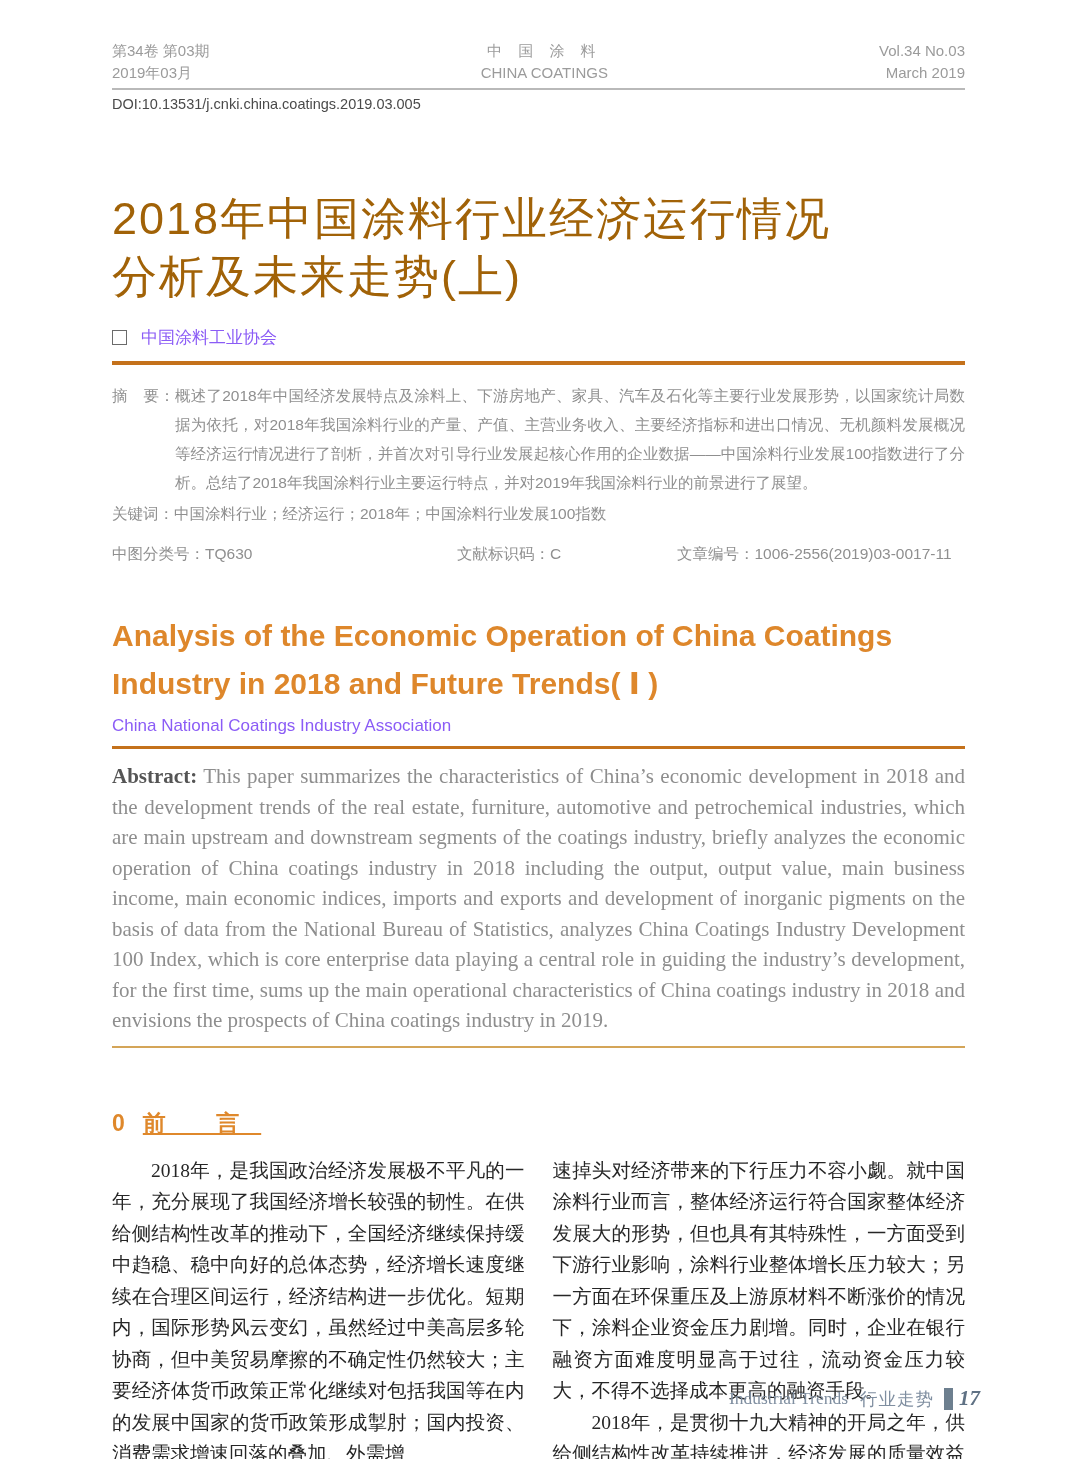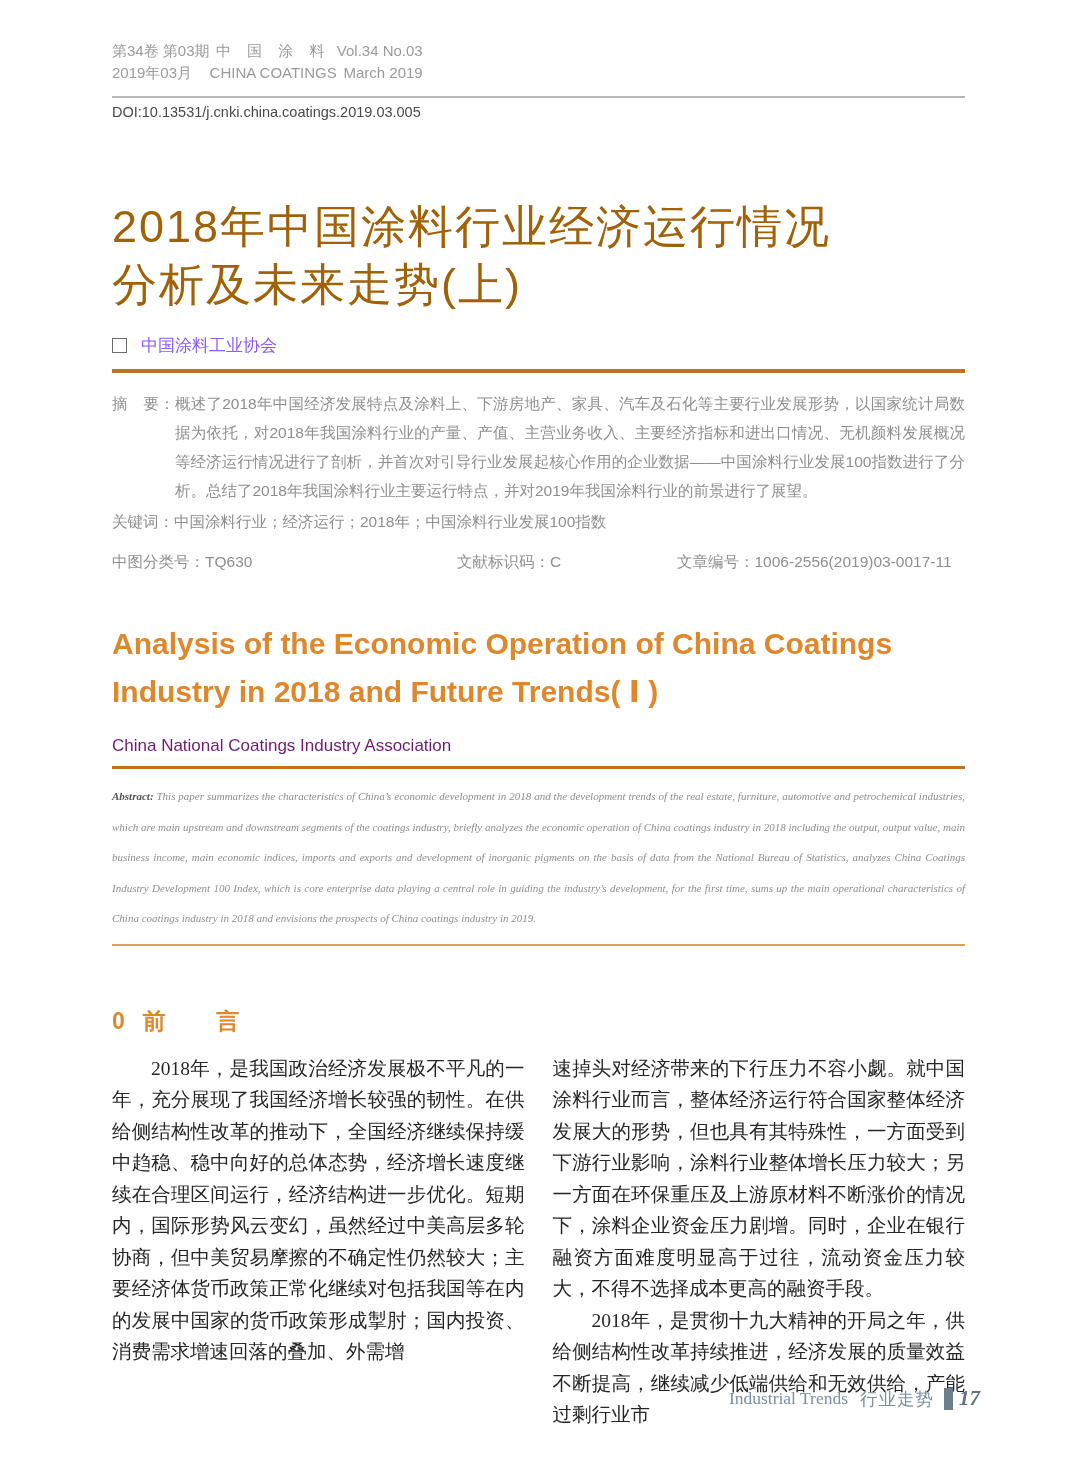--- a/index.html
+++ b/index.html
@@ -4,22 +4,22 @@
 <style>
   html,body{margin:0;padding:0;background:#ffffff;}
   body{
     width:1075px;height:1459px;position:relative;overflow:hidden;
     font-family:"Liberation Sans","DejaVu Sans",sans-serif;
     -webkit-font-smoothing:antialiased;
   }
   .page{padding:40px 110px 0 112px;position:relative;}
 
   
-  .jheader{display:flex;align-items:flex-start;
-    color:#9b9b9b;font-size:15px;line-height:22px;padding-bottom:12px;
+  .jheader{display:flex;justify-content:space-between;align-items:flex-start;
+    color:#9b9b9b;font-size:15px;line-height:22px;padding-bottom:4px;
     border-bottom:2px solid #b9b9b9;}
   .jheader .col{white-space:nowrap;}
   .jheader .col.center{text-align:center;}
   .jheader .col.right{text-align:right;}
   .jheader .cn-name{letter-spacing:6px;}
   .doi{color:#4a4a4a;font-size:14.5px;margin-top:6px;}
 
   
   .title-cn{margin-top:78px;color:#a16207;font-weight:normal;
     font-size:45px;line-height:58px;letter-spacing:2px;
@@ -30,37 +30,37 @@
 
   
   .abs-cn{margin-top:16px;color:#8f8f8f;font-size:15.5px;line-height:29px;
     text-align:justify;padding-left:63px;text-indent:-63px;}
   .kw-cn{margin-top:2px;color:#8f8f8f;font-size:15.5px;line-height:29px;}
   .meta-row{margin-top:14px;display:grid;grid-template-columns:345px 220px auto;
     color:#8f8f8f;font-size:15.5px;line-height:24px;}
 
   
   .title-en{margin-top:46px;color:#de872b;font-weight:bold;font-size:30px;line-height:48px;}
-  .author-en{margin-top:20px;color:#701a75;font-size:17px;}
+  .author-en{margin-top:8px;color:#8b5cf6;font-size:17px;}
   .rule-mid{height:3px;background:#c4711b;margin-top:10px;}
 
   
-  .abs-en{margin-top:12px;color:#8e8e8e;font-size:11px;line-height:30.5px;
-    text-align:justify;font-family:"Liberation Serif","DejaVu Serif",serif;font-style:italic;}
+  .abs-en{margin-top:12px;color:#8e8e8e;font-size:21px;line-height:30.5px;
+    text-align:justify;font-family:"Liberation Serif","DejaVu Serif",serif;}
   .abs-en b,.kw-en b{color:#555555;font-weight:bold;}
   .kw-en{margin-top:2px;color:#8e8e8e;font-size:16.5px;line-height:30px;
     font-family:"Liberation Serif","DejaVu Serif",serif;}
   .rule-thin{height:2px;background:#d4a558;margin-top:10px;}
 
   
   .body-wrap{margin-top:62px;display:flex;gap:28px;}
   .colm{width:414px;}
   .sec-head{color:#df882b;font-weight:bold;font-size:23px;line-height:26px;margin-bottom:19px;}
   .sec-head .num{margin-right:18px;}
-  .sec-head .t{letter-spacing:22px;}
+  .sec-head .t{letter-spacing:22px;text-decoration:underline;}
   .para{color:#262626;font-size:19.5px;line-height:31.5px;text-align:justify;
     font-family:"Liberation Serif","DejaVu Serif",serif;}
   .indent{text-indent:2em;}
   .col-right{padding-top:45px;}
 
   
   .pfooter{position:absolute;top:1386px;right:95px;display:flex;align-items:center;
     color:#7f8ea0;font-family:"Liberation Serif","DejaVu Serif",serif;font-size:17.5px;}
   .pfooter .cn{margin-left:12px;letter-spacing:1px;}
   .pfooter .bar{width:9px;height:22px;background:#6d7f8f;margin:0 6px 0 10px;display:inline-block;}

